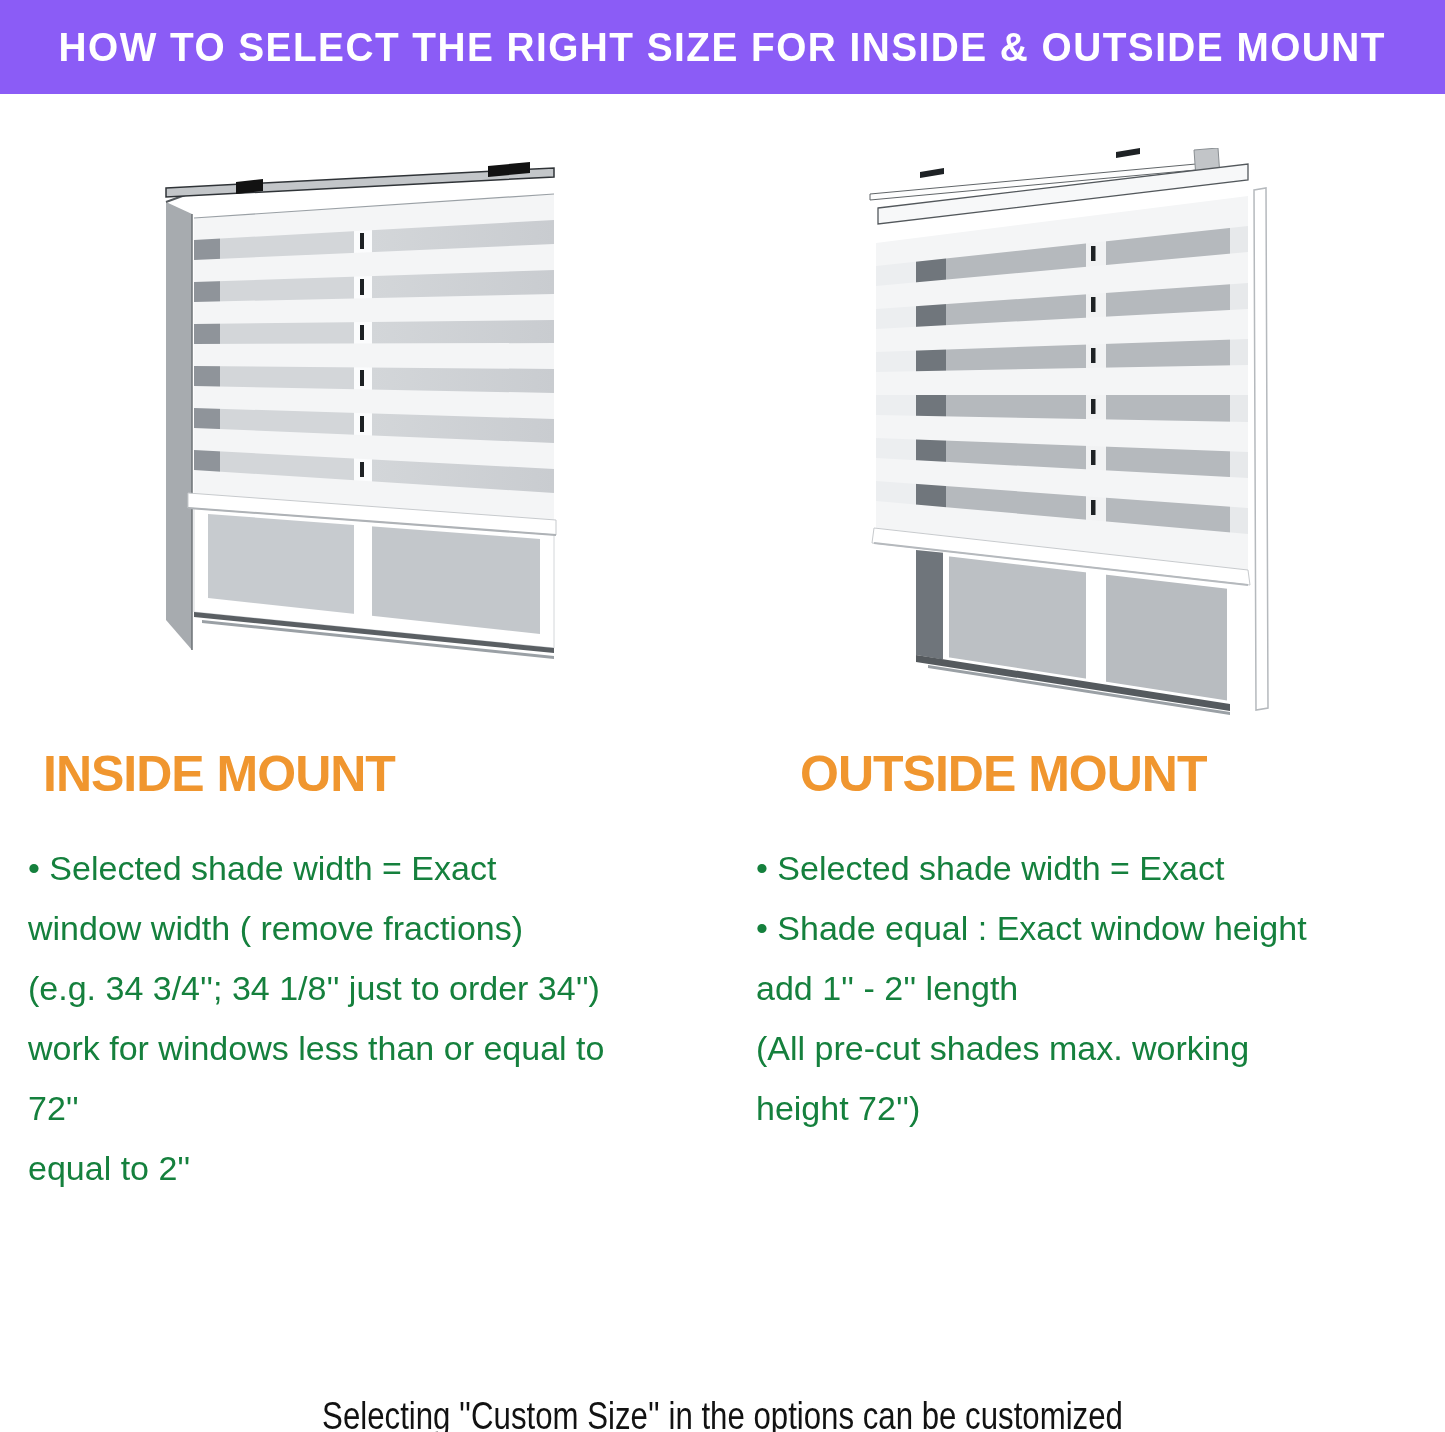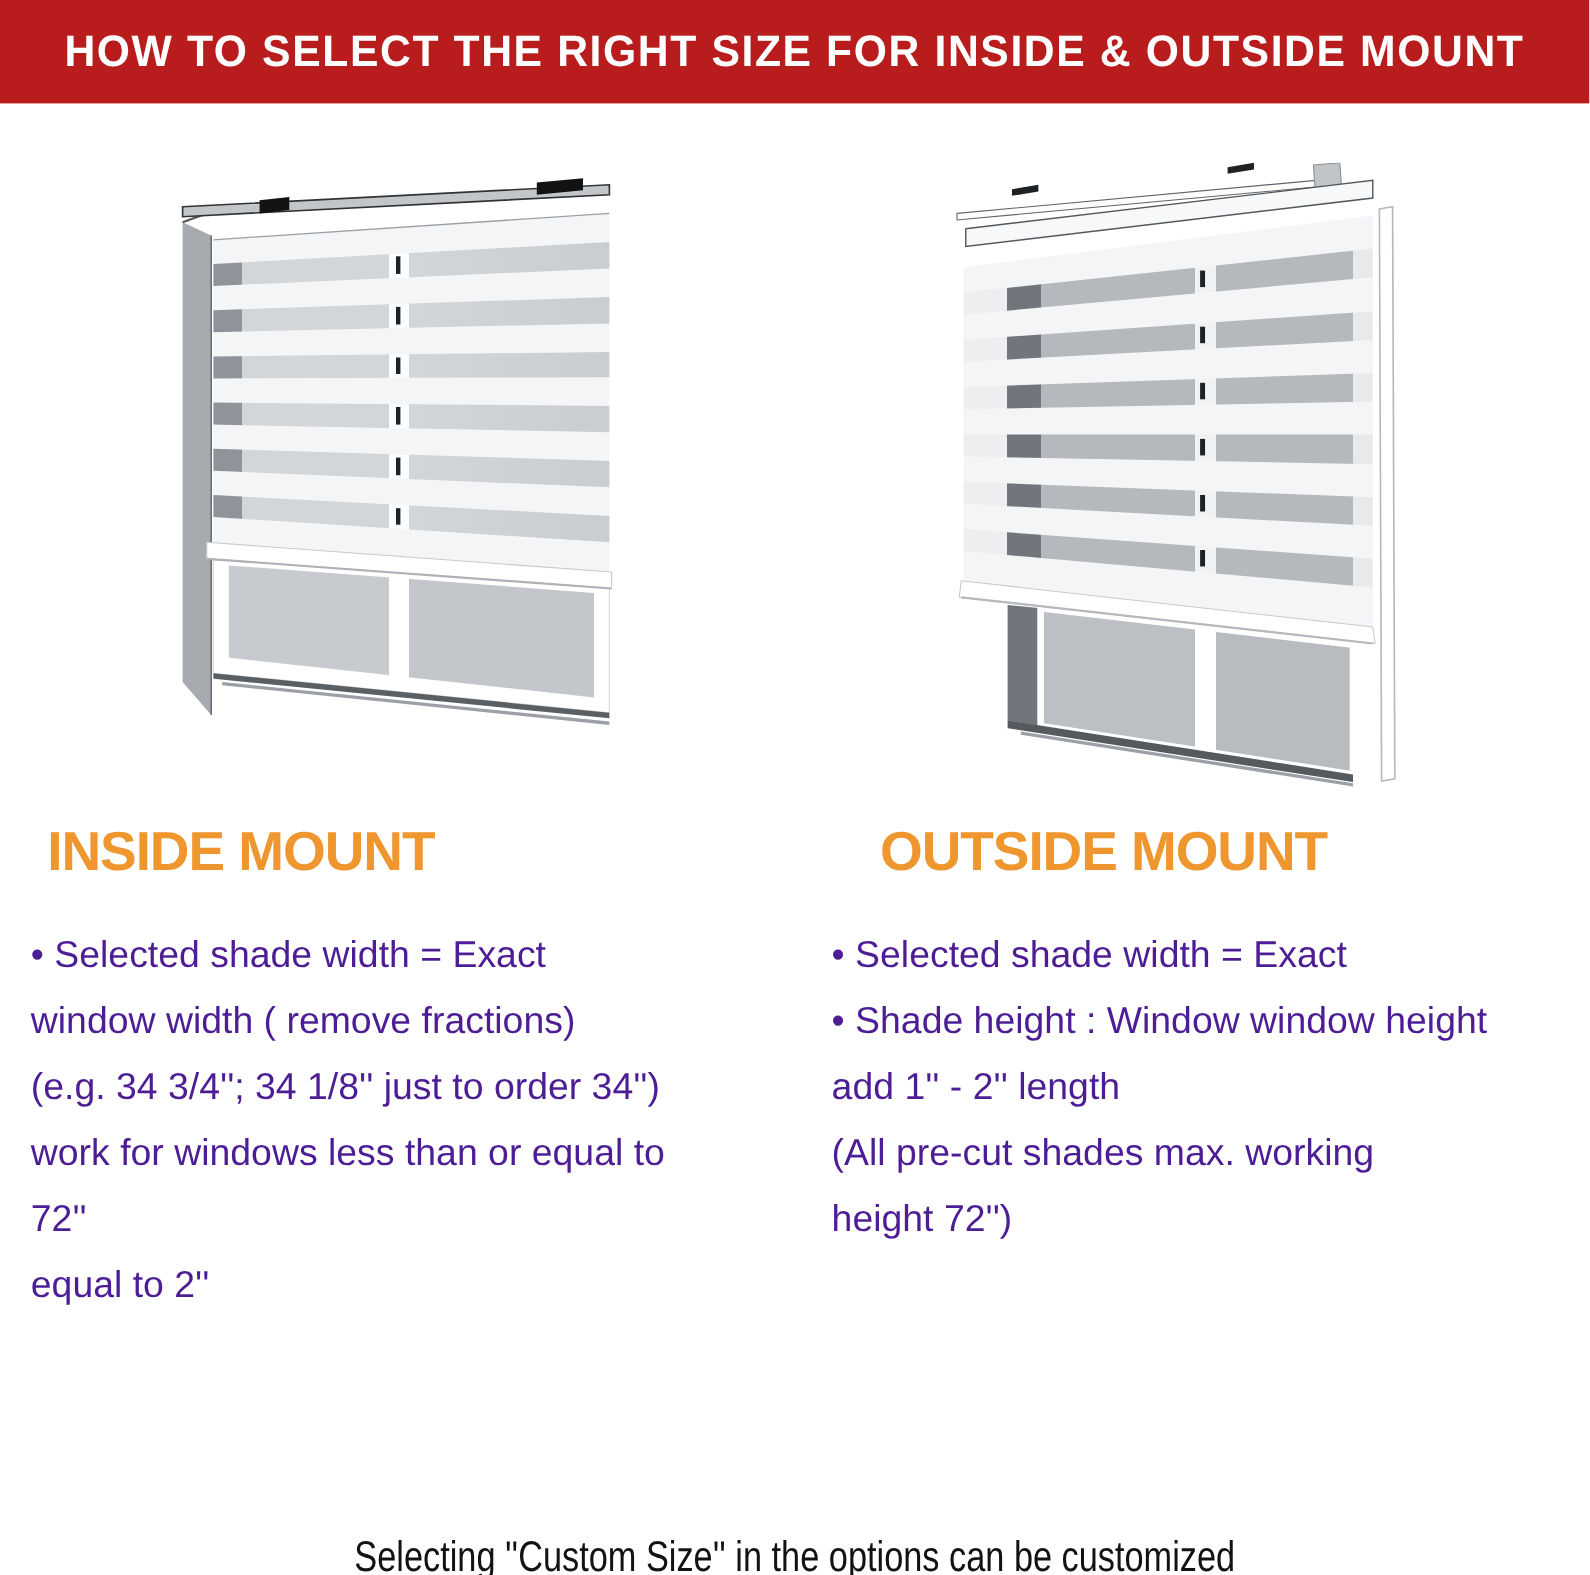--- a/index.html
+++ b/index.html
@@ -2,36 +2,36 @@
 <html><head>
 <meta charset="utf-8">
 <style>
   html,body{margin:0;padding:0;}
   body{
     width:1445px;height:1432px;overflow:hidden;position:relative;
     background:#ffffff;font-family:"Liberation Sans",sans-serif;
   }
   .banner{
     position:absolute;left:0;top:0;width:1445px;height:94px;
-    background:#b91c1c;display:flex;align-items:center;justify-content:center;
+    background:#8b5cf6;display:flex;align-items:center;justify-content:center;
   }
   .banner-title{
     color:#ffffff;font-weight:bold;font-size:40px;letter-spacing:1.5px;
     white-space:nowrap;transform:scaleX(.97);
   }
   .illu{position:absolute;}
   #illu-left{left:158px;top:150px;width:400px;height:545px;}
   #illu-right{left:858px;top:148px;width:420px;height:575px;}
   .mount-heading{
     position:absolute;top:746px;font-size:50px;line-height:56px;
     font-weight:bold;color:#F0962F;letter-spacing:-1px;white-space:nowrap;text-align:center;
   }
   #heading-inside{left:43px;}
   #heading-outside{left:800px;}
-  .col{position:absolute;top:838px;font-size:34px;color:#4c1d95;}
+  .col{position:absolute;top:838px;font-size:34px;color:#15803d;}
   .left-col{left:28px;width:700px;}
   .right-col{left:756px;width:686px;}
   .line{height:60px;line-height:60px;white-space:nowrap;}
   .footer{
     position:absolute;left:0;top:1396px;width:1445px;text-align:center;
     font-size:39px;line-height:40px;color:#121212;white-space:nowrap;
   }
   .footer span{display:inline-block;transform:scaleX(.8);}
 </style>
 </head>
@@ -193,21 +193,21 @@
   <div class="line">• Selected shade width = Exact</div>
   <div class="line">window width ( remove fractions)</div>
   <div class="line">(e.g. 34 3/4''; 34 1/8'' just to order 34'')</div>
   <div class="line">work for windows less than or equal to</div>
   <div class="line">72''</div>
   <div class="line">equal to 2''</div>
 </div>
 
 <div class="col right-col">
   <div class="line">• Selected shade width = Exact</div>
-  <div class="line">• Shade height : Window window height</div>
+  <div class="line">• Shade equal : Exact window height</div>
   <div class="line">add 1'' - 2'' length</div>
   <div class="line">(All pre-cut shades max. working</div>
   <div class="line">height 72'')</div>
 </div>
 
 <div class="footer">
   <span>Selecting ''Custom Size'' in the options can be customized</span>
 </div>
 
 </body></html>

